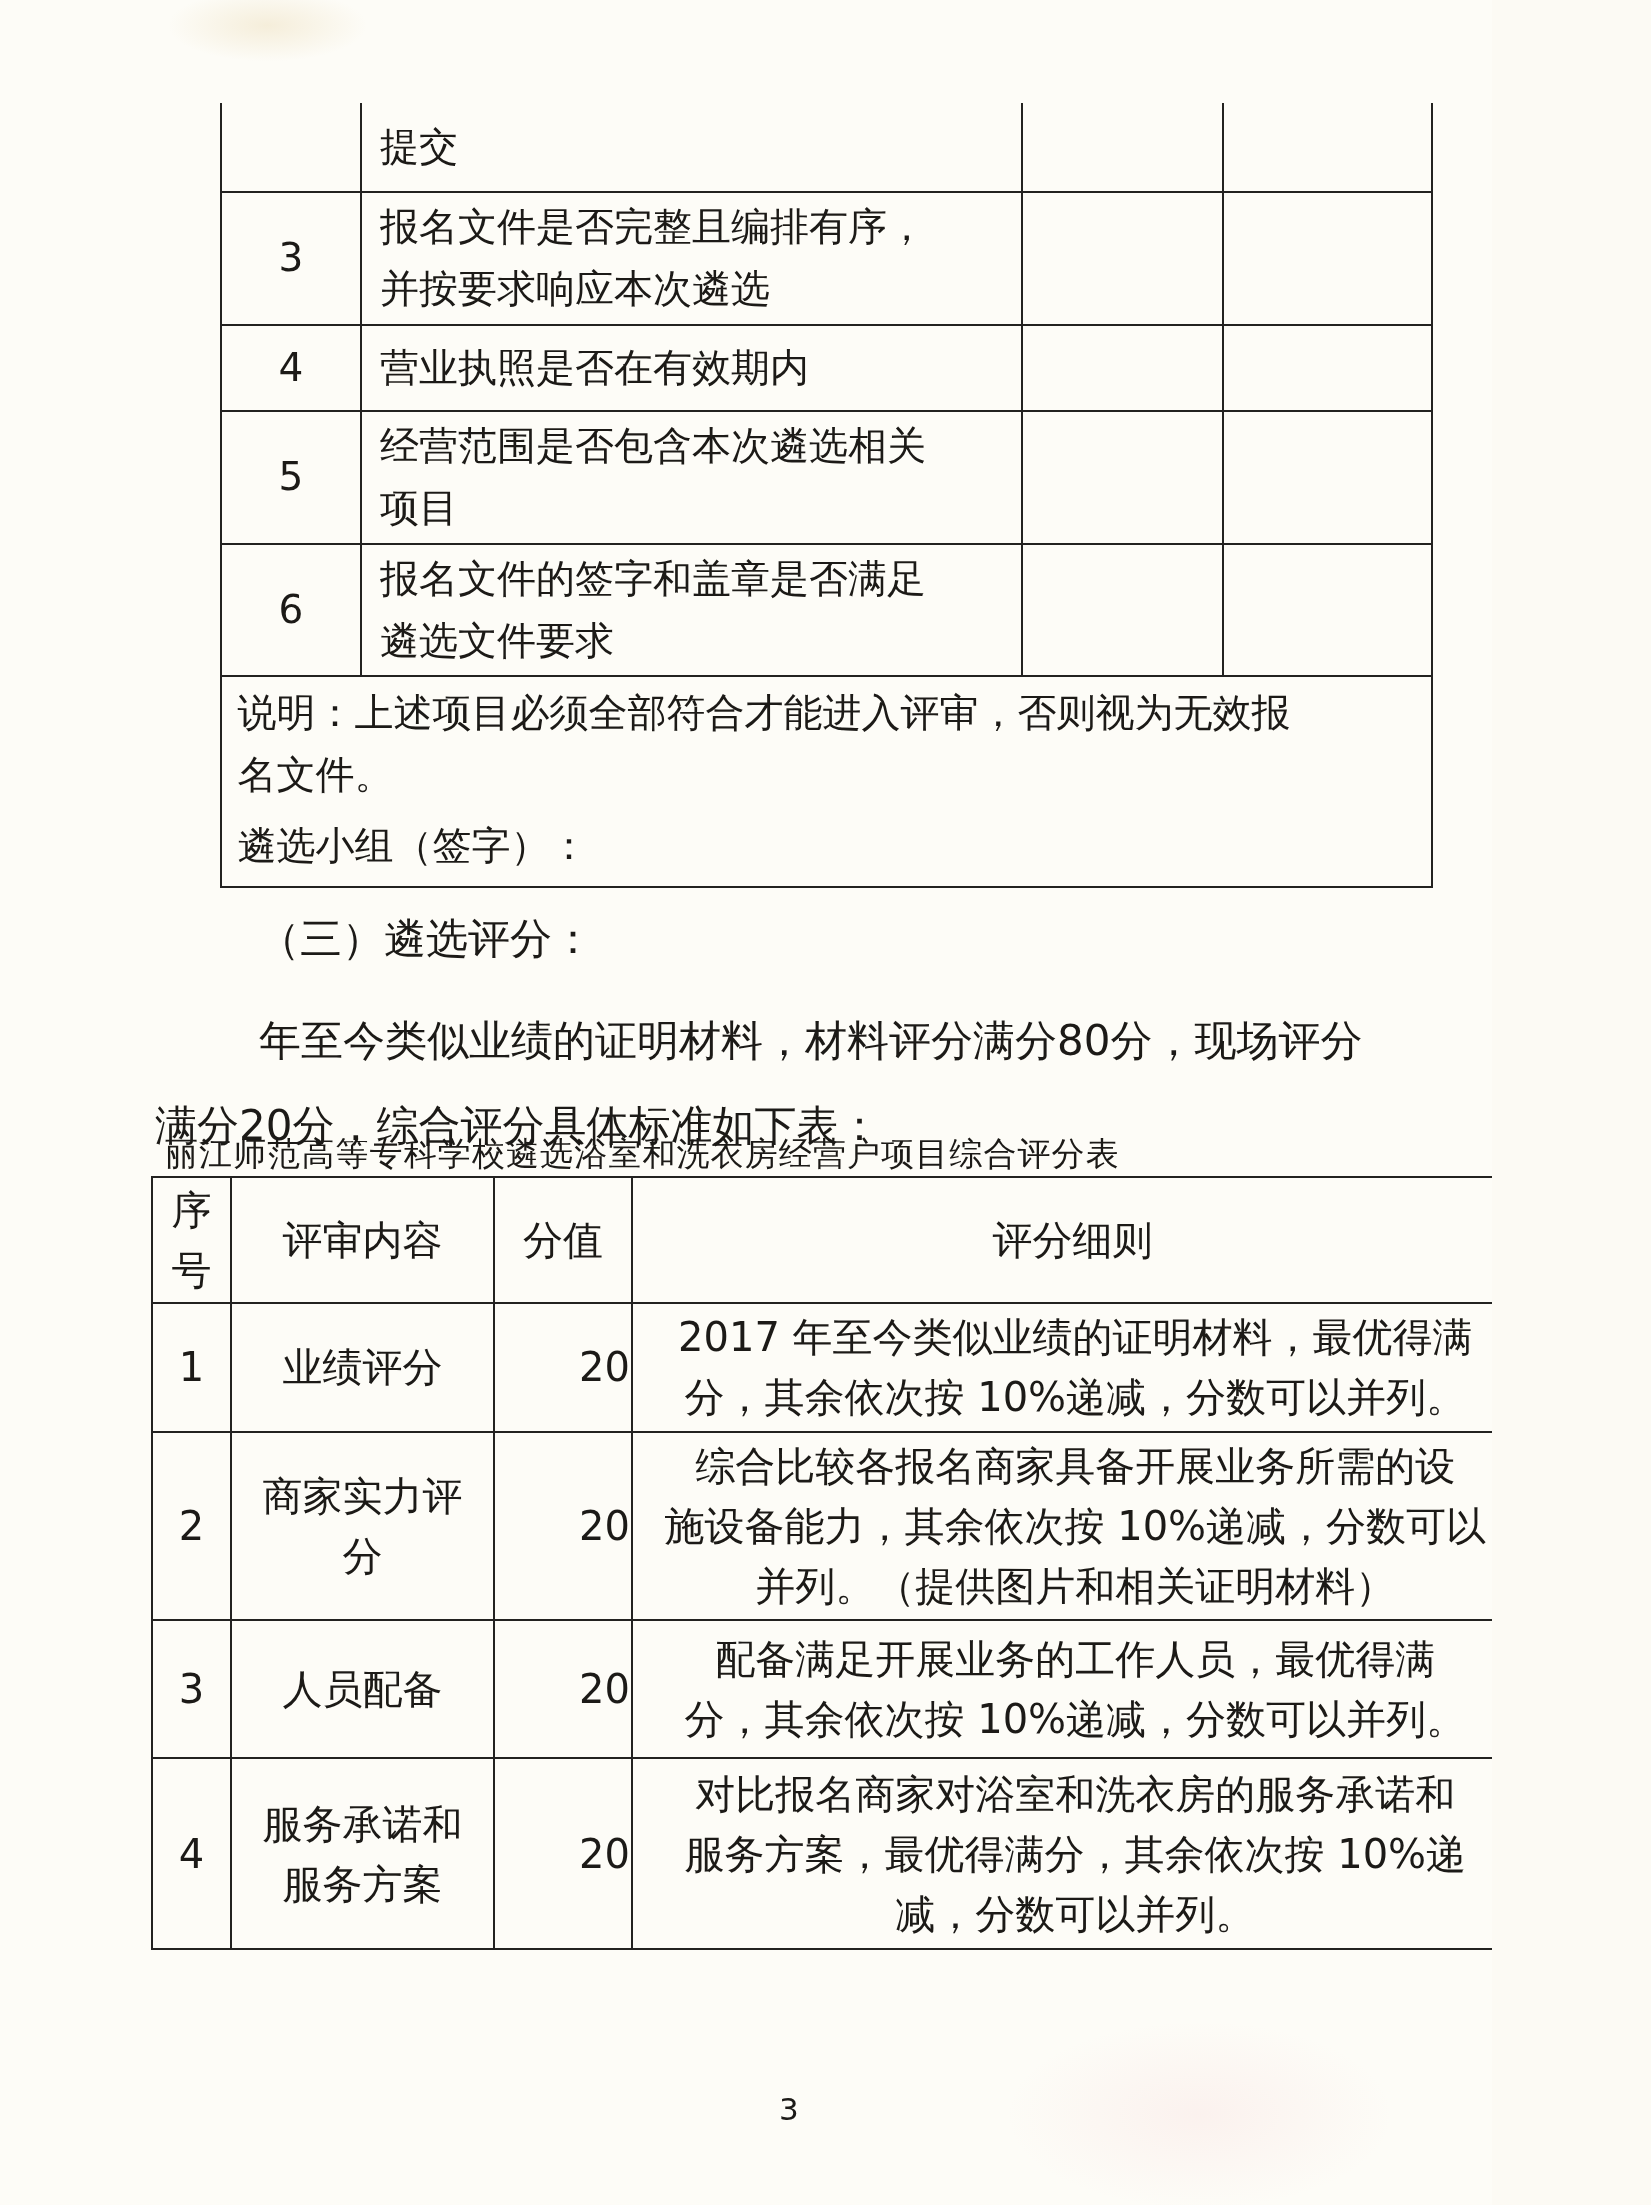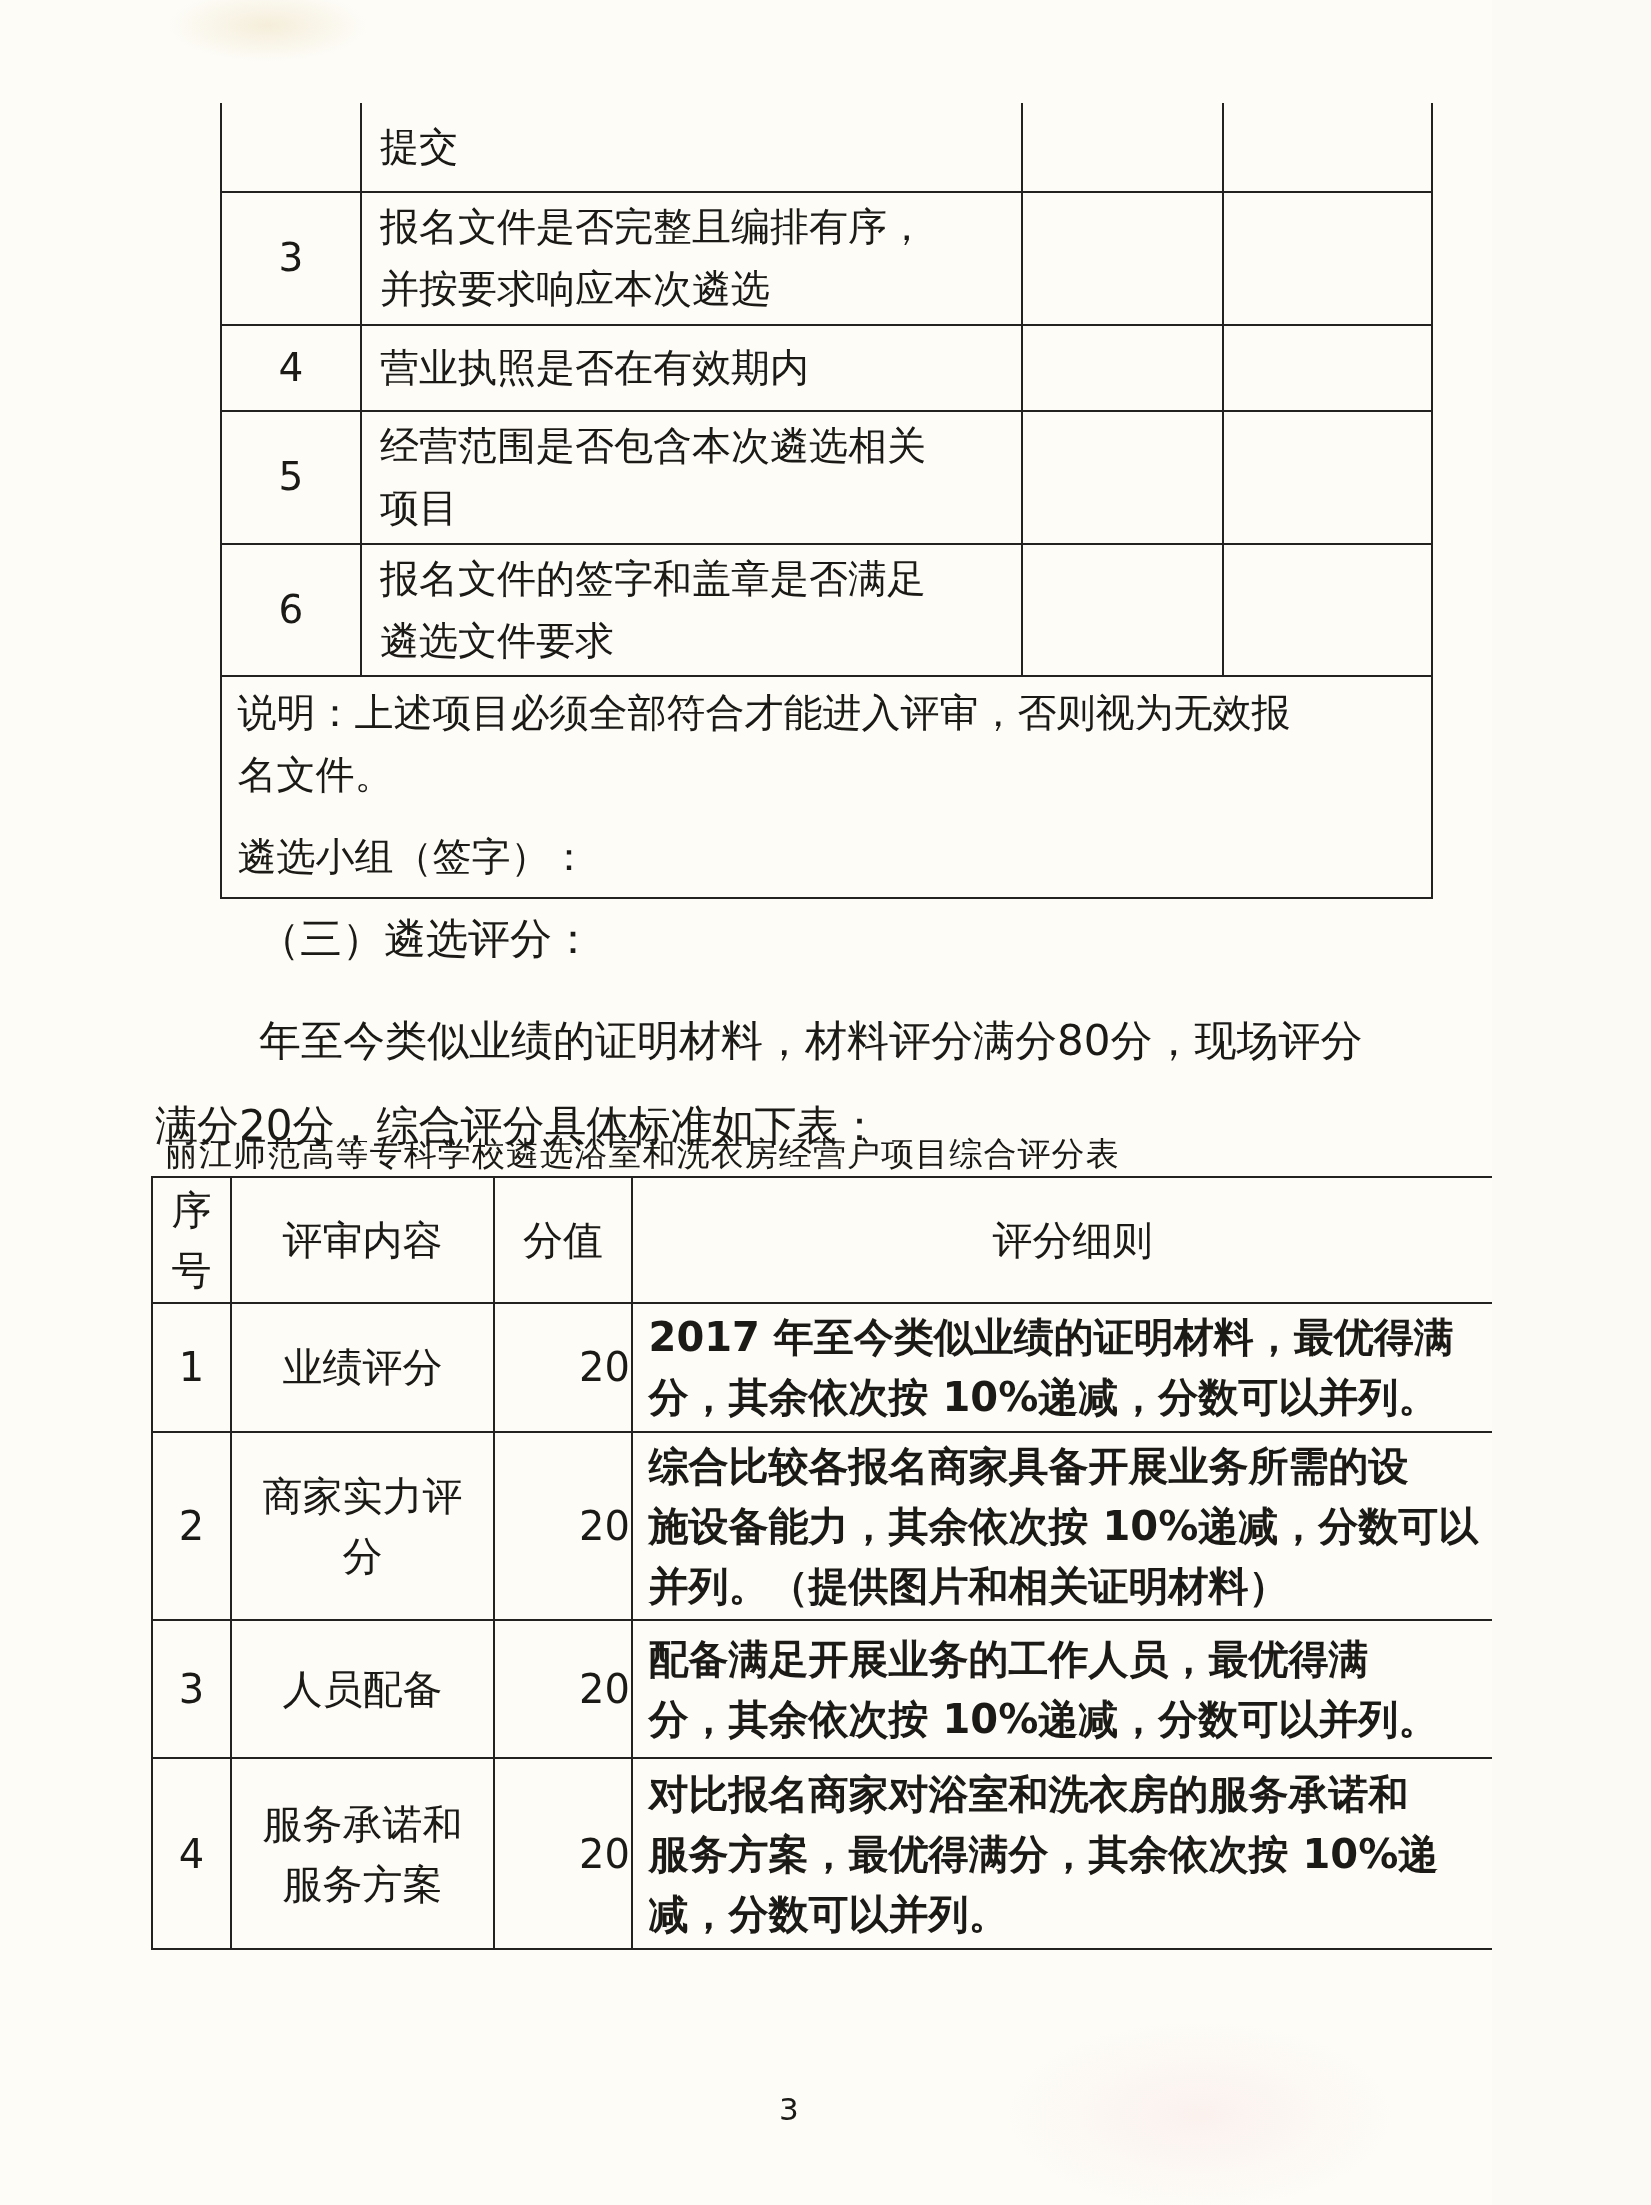--- a/index.html
+++ b/index.html
@@ -43,21 +43,21 @@
   #checklist-table {
     position: absolute; left: 220px; top: 103px; width: 1210px;
     font-size: 39px; line-height: 62px;
   }
   #checklist-table tr.first-row td { border-top: none; }
   #checklist-table td.seq   { text-align: center; }
   #checklist-table td.cont  { text-align: left; padding: 3.3px 11px 3.3px 18px; }
   #checklist-table td.blank { }
   #checklist-table td.note-cell { padding: 7.8px 13.4px 5.6px 15.6px; text-align: left; font-family: Liberation Mono, monospace; }
   .note-text { white-space: pre-line; }
-  .signature-line { margin-top: 20px; white-space: pre-line; }
+  .signature-line { margin-top: 9px; white-space: pre-line; }
 
   .section-heading {
     position: absolute; left: 258px; top: 908px;
     font-size: 42px; line-height: 61px;
   }
   .intro-paragraph {
     position: absolute; left: 155px; top: 998px; width: 1373px;
     font-size: 42px; line-height: 85px;
     text-indent: 104px;
     white-space: pre-line;
@@ -68,21 +68,21 @@
   }
 
   #score-table {
     position: absolute; left: 151px; top: 1176px; width: 1362px;
     font-size: 40px; line-height: 60px;
   }
   #score-table th { text-align: center; white-space: pre-line; }
   #score-table td.seq    { text-align: center; }
   #score-table td.item   { text-align: center; padding: 2.2px 5.6px; white-space: pre-line; }
   #score-table td.score  { text-align: right; }
-  #score-table td.detail { text-align: left; padding: 3.3px 10px 3.3px 15.6px; white-space: pre-line; font-weight: bold; }
+  #score-table td.detail { text-align: center; padding: 3.3px 10px 3.3px 15.6px; white-space: pre-line; }
 
   .page-number {
     position: absolute; left: 779px; top: 2091px;
     font-size: 31px;
   }
 </style>
 </head>
 <body>
 
 <div class="page">

